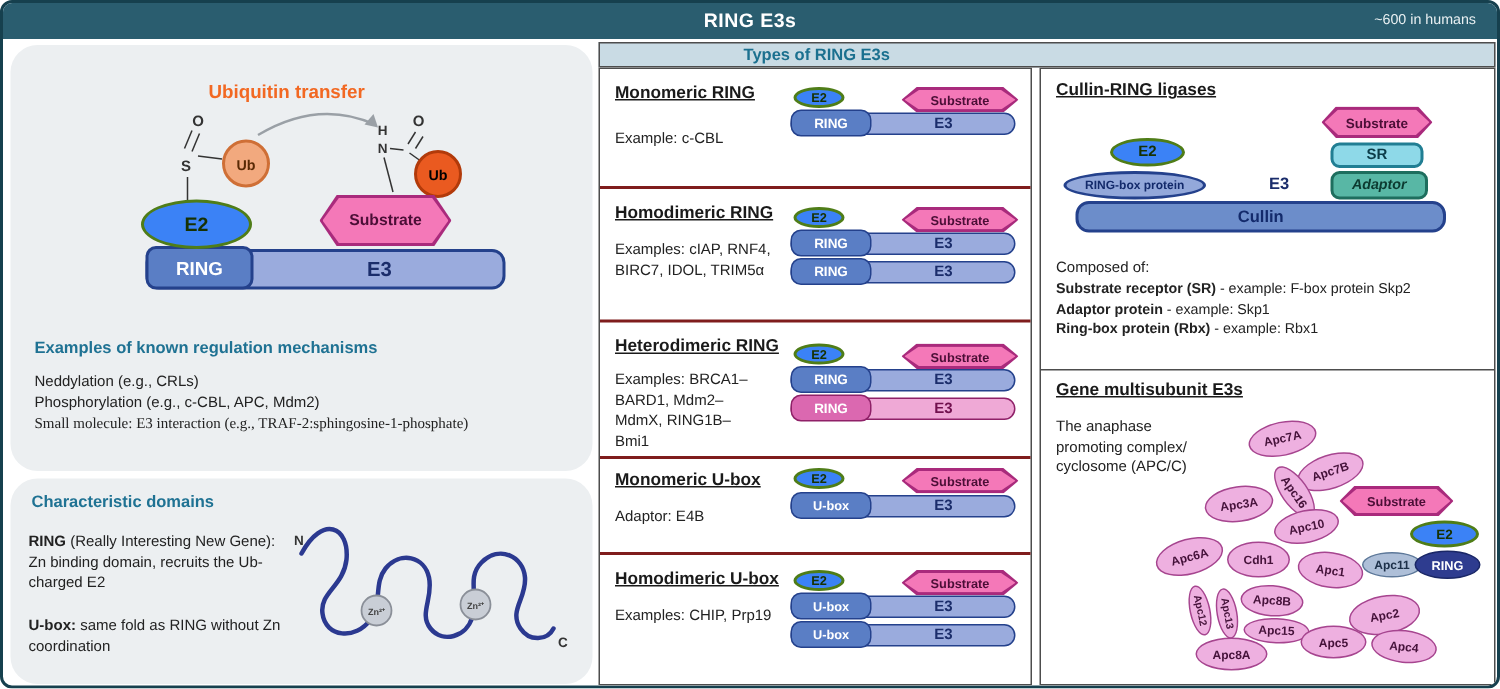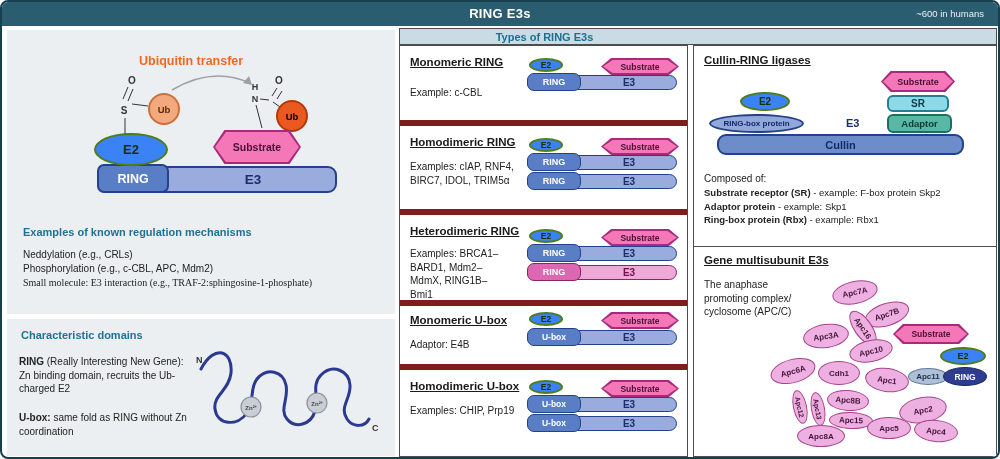--- a/index.html
+++ b/index.html
@@ -8,41 +8,41 @@
          border:2px solid #16404e; border-radius:8px; box-sizing:border-box; overflow:hidden; }
   .abs { position:absolute; }
   .flexc { display:flex; align-items:center; justify-content:center; }
 
   
   .header { left:0; top:0; width:100%; height:24px; background:#2a5d6f; }
   .header-title { width:100%; text-align:center; line-height:24px; color:#fff; font-weight:bold; font-size:13px; letter-spacing:.3px; }
   .header-note { right:14px; top:0; line-height:24px; color:#e9f0f2; font-size:9.5px; }
 
   
-  .panel { background:#eceff1; border-radius:0; }
+  .panel { background:#eceff1; border-radius:18px; }
   .teal-head { color:#1f7293; font-weight:bold; font-size:11px; }
   .orange-head { color:#f26822; font-weight:bold; font-size:12.5px; }
   .smalltext { font-size:10px; color:#222; line-height:13.5px; }
 
   
   .ell { border-radius:50%; display:flex; align-items:center; justify-content:center; font-weight:bold; box-sizing:border-box; }
   .e2 { background:#3b82f6; border:2px solid #4f7d18; color:#173102; }
   .hex { clip-path:polygon(0 50%,13% 0,87% 0,100% 50%,87% 100%,13% 100%); background:#a92a7c; }
   .hex-in { position:absolute; inset:2px; clip-path:polygon(0 50%,13% 0,87% 0,100% 50%,87% 100%,13% 100%); background:#f478b8; }
   .hex-label { position:relative; z-index:1; font-weight:bold; color:#4b0e36; }
   .ringrect { background:#5a7ec5; border:2px solid #24418c; border-radius:7px; color:#fff; font-weight:bold; box-sizing:border-box; }
   .e3rect { background:#9aabdd; border:2px solid #24418c; border-radius:9px; box-sizing:border-box; }
   .e3color { color:#1b2d6b; font-weight:bold; }
 
   
   .strip { background:#c9dbe4; border:1px solid #4d4d4d; box-sizing:border-box; }
   .strip-label { color:#1b708f; font-weight:bold; font-size:11px; }
   .boxed { background:#fff; border:1px solid #4d4d4d; box-sizing:border-box; }
   .sec-title { font-weight:bold; font-size:11.5px; color:#1a1a1a; text-decoration:underline; }
-  .sec { border-bottom:6px solid #7f1d1d; box-sizing:border-box; }
+  .sec { border-bottom:2px solid #7f1d1d; box-sizing:border-box; }
 
   
   .bar { width:150px; height:18px; }
   .bar .e3part { left:0; top:2px; width:150px; height:15px; background:#9aabdd; border:1.5px solid #24418c; border-radius:8px; box-sizing:border-box; }
   .bar .e3lab { left:58px; top:0; width:88px; height:18px; font-size:10px; color:#1b2d6b; font-weight:bold; }
   .bar .dompart { left:0; top:0; width:54px; height:18px; background:#5a7ec5; border:1.5px solid #24418c; border-radius:7px;
                   color:#fff; font-weight:bold; font-size:9px; box-sizing:border-box; }
   .bar.pink .e3part { background:#efa9d6; border-color:#8f2168; }
   .bar.pink .e3lab { color:#71114e; }
   .bar.pink .dompart { background:#db68b0; border-color:#8f2168; }
@@ -263,21 +263,21 @@
       <div class="abs sec-title" style="left:10px; top:8px;">Cullin-RING ligases</div>
 
       <div class="abs flexc hex" style="left:187px; top:25px; width:74px; height:21px;">
           <div class="hex-in"></div>
           <div class="hex-label" style="font-size:9px;">Substrate</div>
         </div>
       <div class="abs flexc srbox" style="left:193px; top:49px; width:62px; height:17px;">SR</div>
       <div class="abs flexc ell e2" style="left:46px; top:46px; width:50px; height:19px; font-size:10px;">E2</div>
       <div class="abs flexc ell rbp" style="left:15px; top:68px; width:95px; height:19px;">RING-box protein</div>
       <div class="abs e3color" style="left:152px; top:71px; font-size:11px;">E3</div>
-      <div class="abs flexc adbox" style="left:193px; top:68px; width:65px; height:19px;">Adaptor</div>
+      <div class="abs flexc adbox" style="left:193px; top:68px; width:65px; height:19px;font-style:italic;">Adaptor</div>
       <div class="abs flexc cullinbar" style="left:23px; top:88px; width:247px; height:21px;">Cullin</div>
 
       <div class="abs smalltext" style="left:10px; top:126px;">Composed of:</div>
       <div class="abs smalltext" style="left:10px; top:140px; font-size:9.5px; line-height:13.5px; width:286px;">
         <div><span style="font-weight:bold;">Substrate receptor (SR)</span><span> - example: F-box protein Skp2</span></div>
         <div><span style="font-weight:bold;">Adaptor protein</span><span> - example: Skp1</span></div>
         <div><span style="font-weight:bold;">Ring-box protein (Rbx)</span><span> - example: Rbx1</span></div>
       </div>
 
       <div class="abs" style="left:0; top:200px; width:302px; height:0; border-top:1px solid #4d4d4d;"></div>

